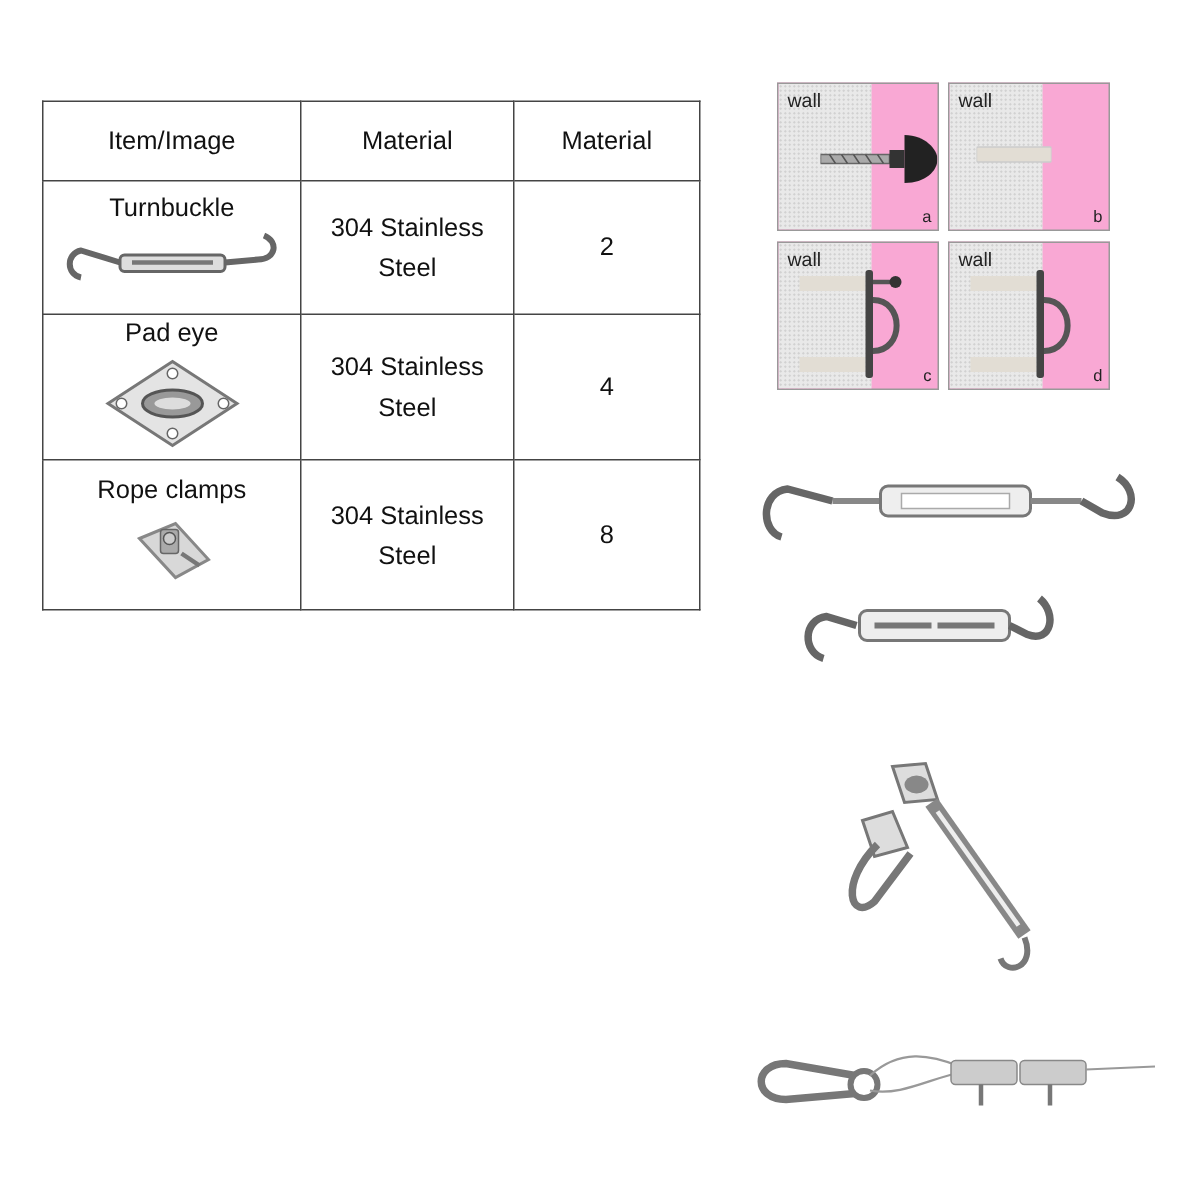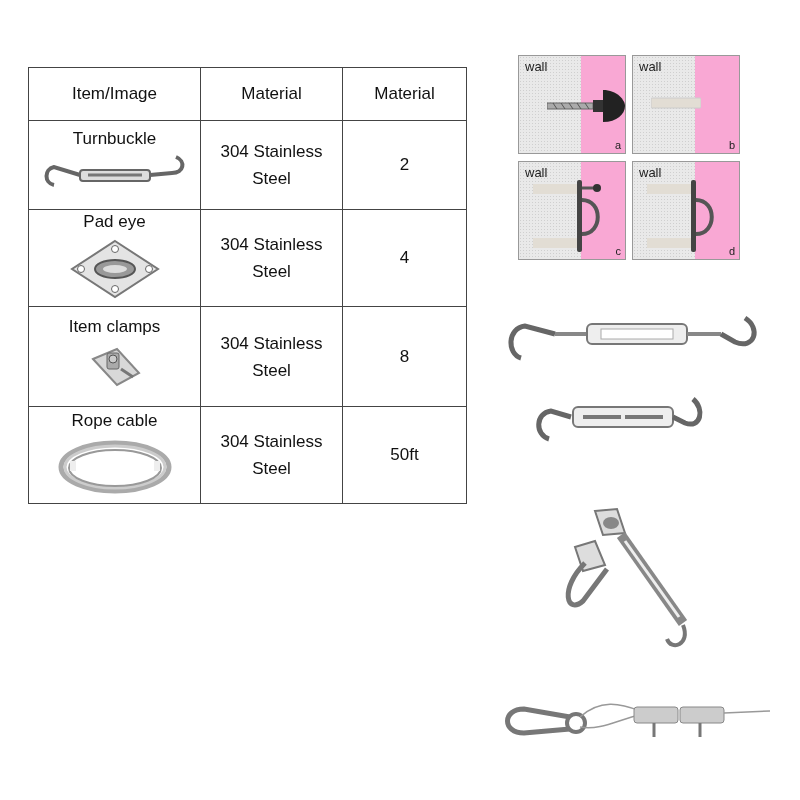--- a/index.html
+++ b/index.html
@@ -65,46 +65,32 @@
     </td>
     <td class="mat"><span>304 Stainless</span><br><span>Steel</span></td>
     <td class="qty">4</td>
   </tr>
 
 
 
 
   <tr style="height:100px">
     <td style="vertical-align:top">
-      <span class="item-name" style="margin-top:10px">Item clamps</span>
+      <span class="item-name" style="margin-top:10px">Rope clamps</span>
       <svg class="item-img" width="56" height="46" viewBox="0 0 56 46">
         <path d="M6 16 L30 6 L52 30 L30 42 Z" fill="#d8d8d8" stroke="#888" stroke-width="2"></path>
         <rect x="20" y="10" width="12" height="16" rx="2" fill="#aaa" stroke="#666"></rect>
         <circle cx="26" cy="16" r="4" fill="#ccc" stroke="#555"></circle>
         <path d="M34 26 L46 34" stroke="#777" stroke-width="3"></path>
       </svg>
     </td>
     <td class="mat"><span>304 Stainless</span><br><span>Steel</span></td>
     <td class="qty">8</td>
   </tr>
 
-  <tr style="height:97px">
-    <td style="vertical-align:top">
-      <span class="item-name" style="margin-top:4px">Rope cable</span>
-      <svg class="item-img" width="118" height="62" viewBox="0 0 118 62" style="margin-top:2px">
-        <ellipse cx="59" cy="34" rx="54" ry="24" fill="none" stroke="#aaa" stroke-width="5"></ellipse>
-        <ellipse cx="59" cy="34" rx="50" ry="21" fill="none" stroke="#ccc" stroke-width="3"></ellipse>
-        <ellipse cx="59" cy="35" rx="46" ry="18" fill="none" stroke="#999" stroke-width="2"></ellipse>
-        <rect x="14" y="28" width="6" height="10" fill="#eee"></rect>
-        <rect x="98" y="28" width="6" height="10" fill="#eee"></rect>
-      </svg>
-    </td>
-    <td class="mat"><span>304 Stainless</span><br><span>Steel</span></td>
-    <td class="qty">50ft</td>
-  </tr>
 </tbody>
   </table>
 
 <div class="panels">
   <div class="panel" style="left:0;top:0">
     <div class="wall"></div>
     <span class="wl">wall</span>
     <svg class="art" style="left:28px;top:30px" width="78" height="40" viewBox="0 0 78 40">
       <rect x="0" y="17" width="46" height="6" fill="#aaa" stroke="#666"></rect>
       <path d="M6 17 l4 6 M14 17 l4 6 M22 17 l4 6 M30 17 l4 6 M38 17 l4 6" stroke="#555"></path>

